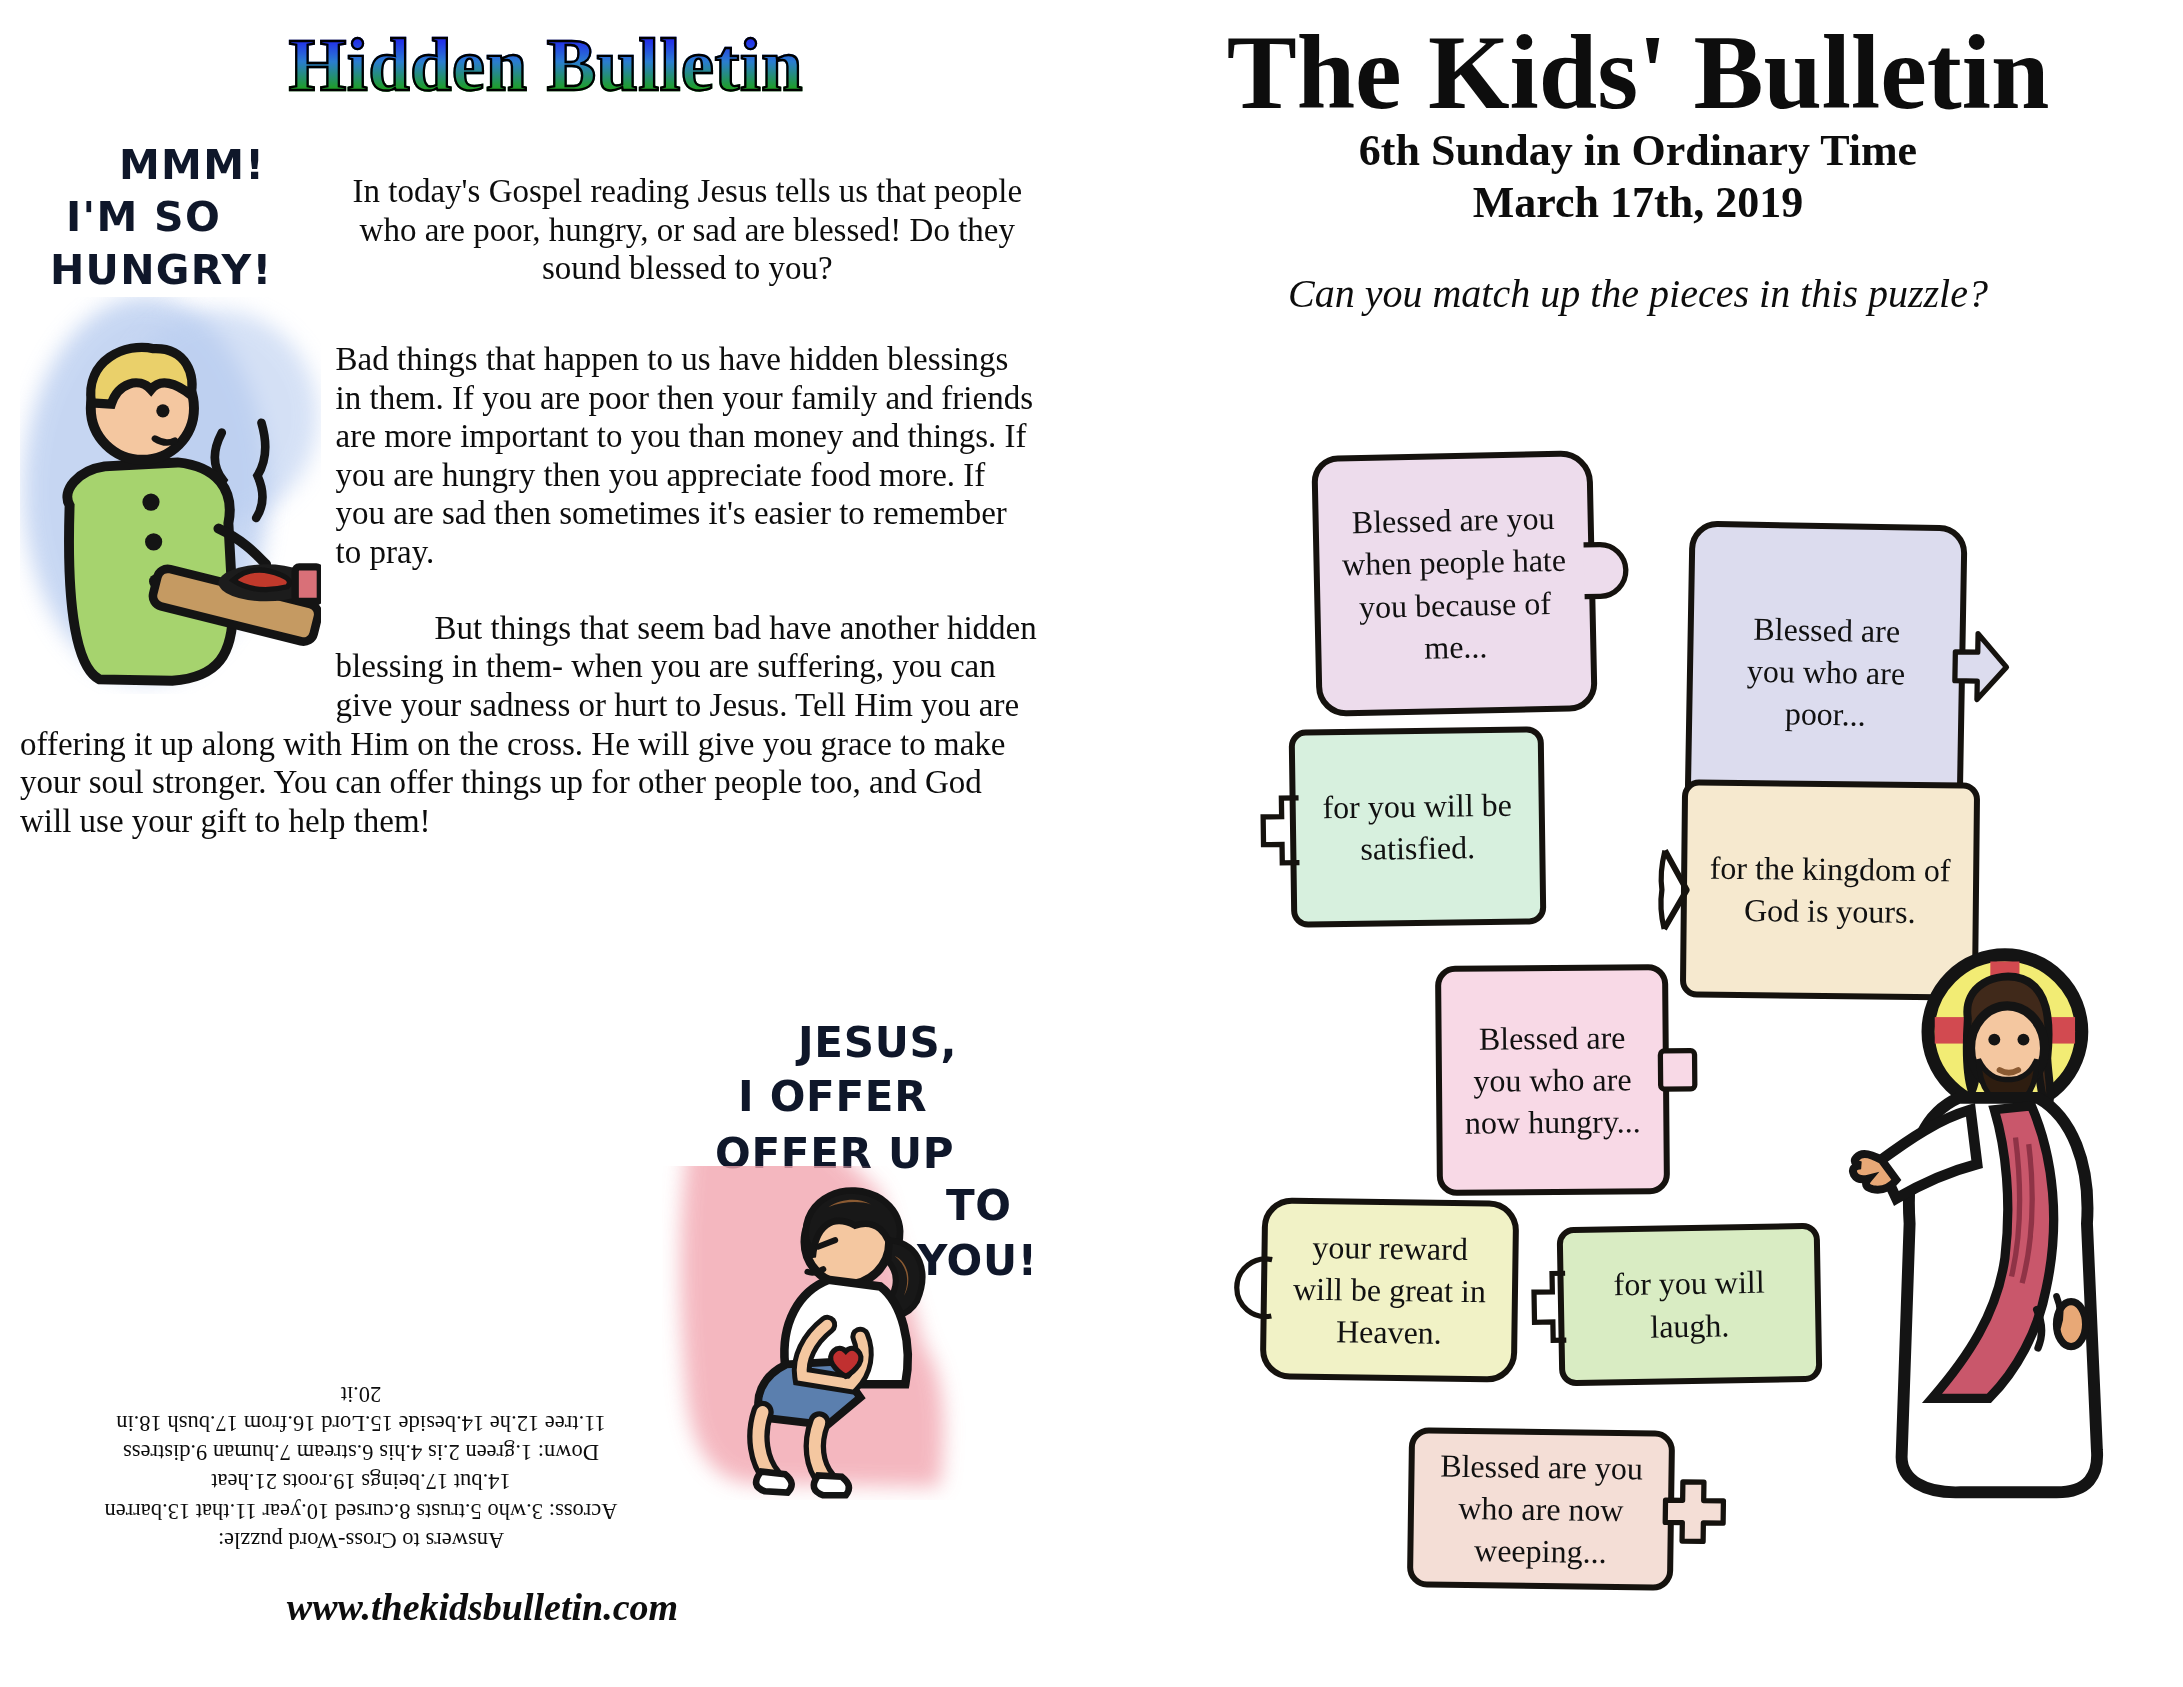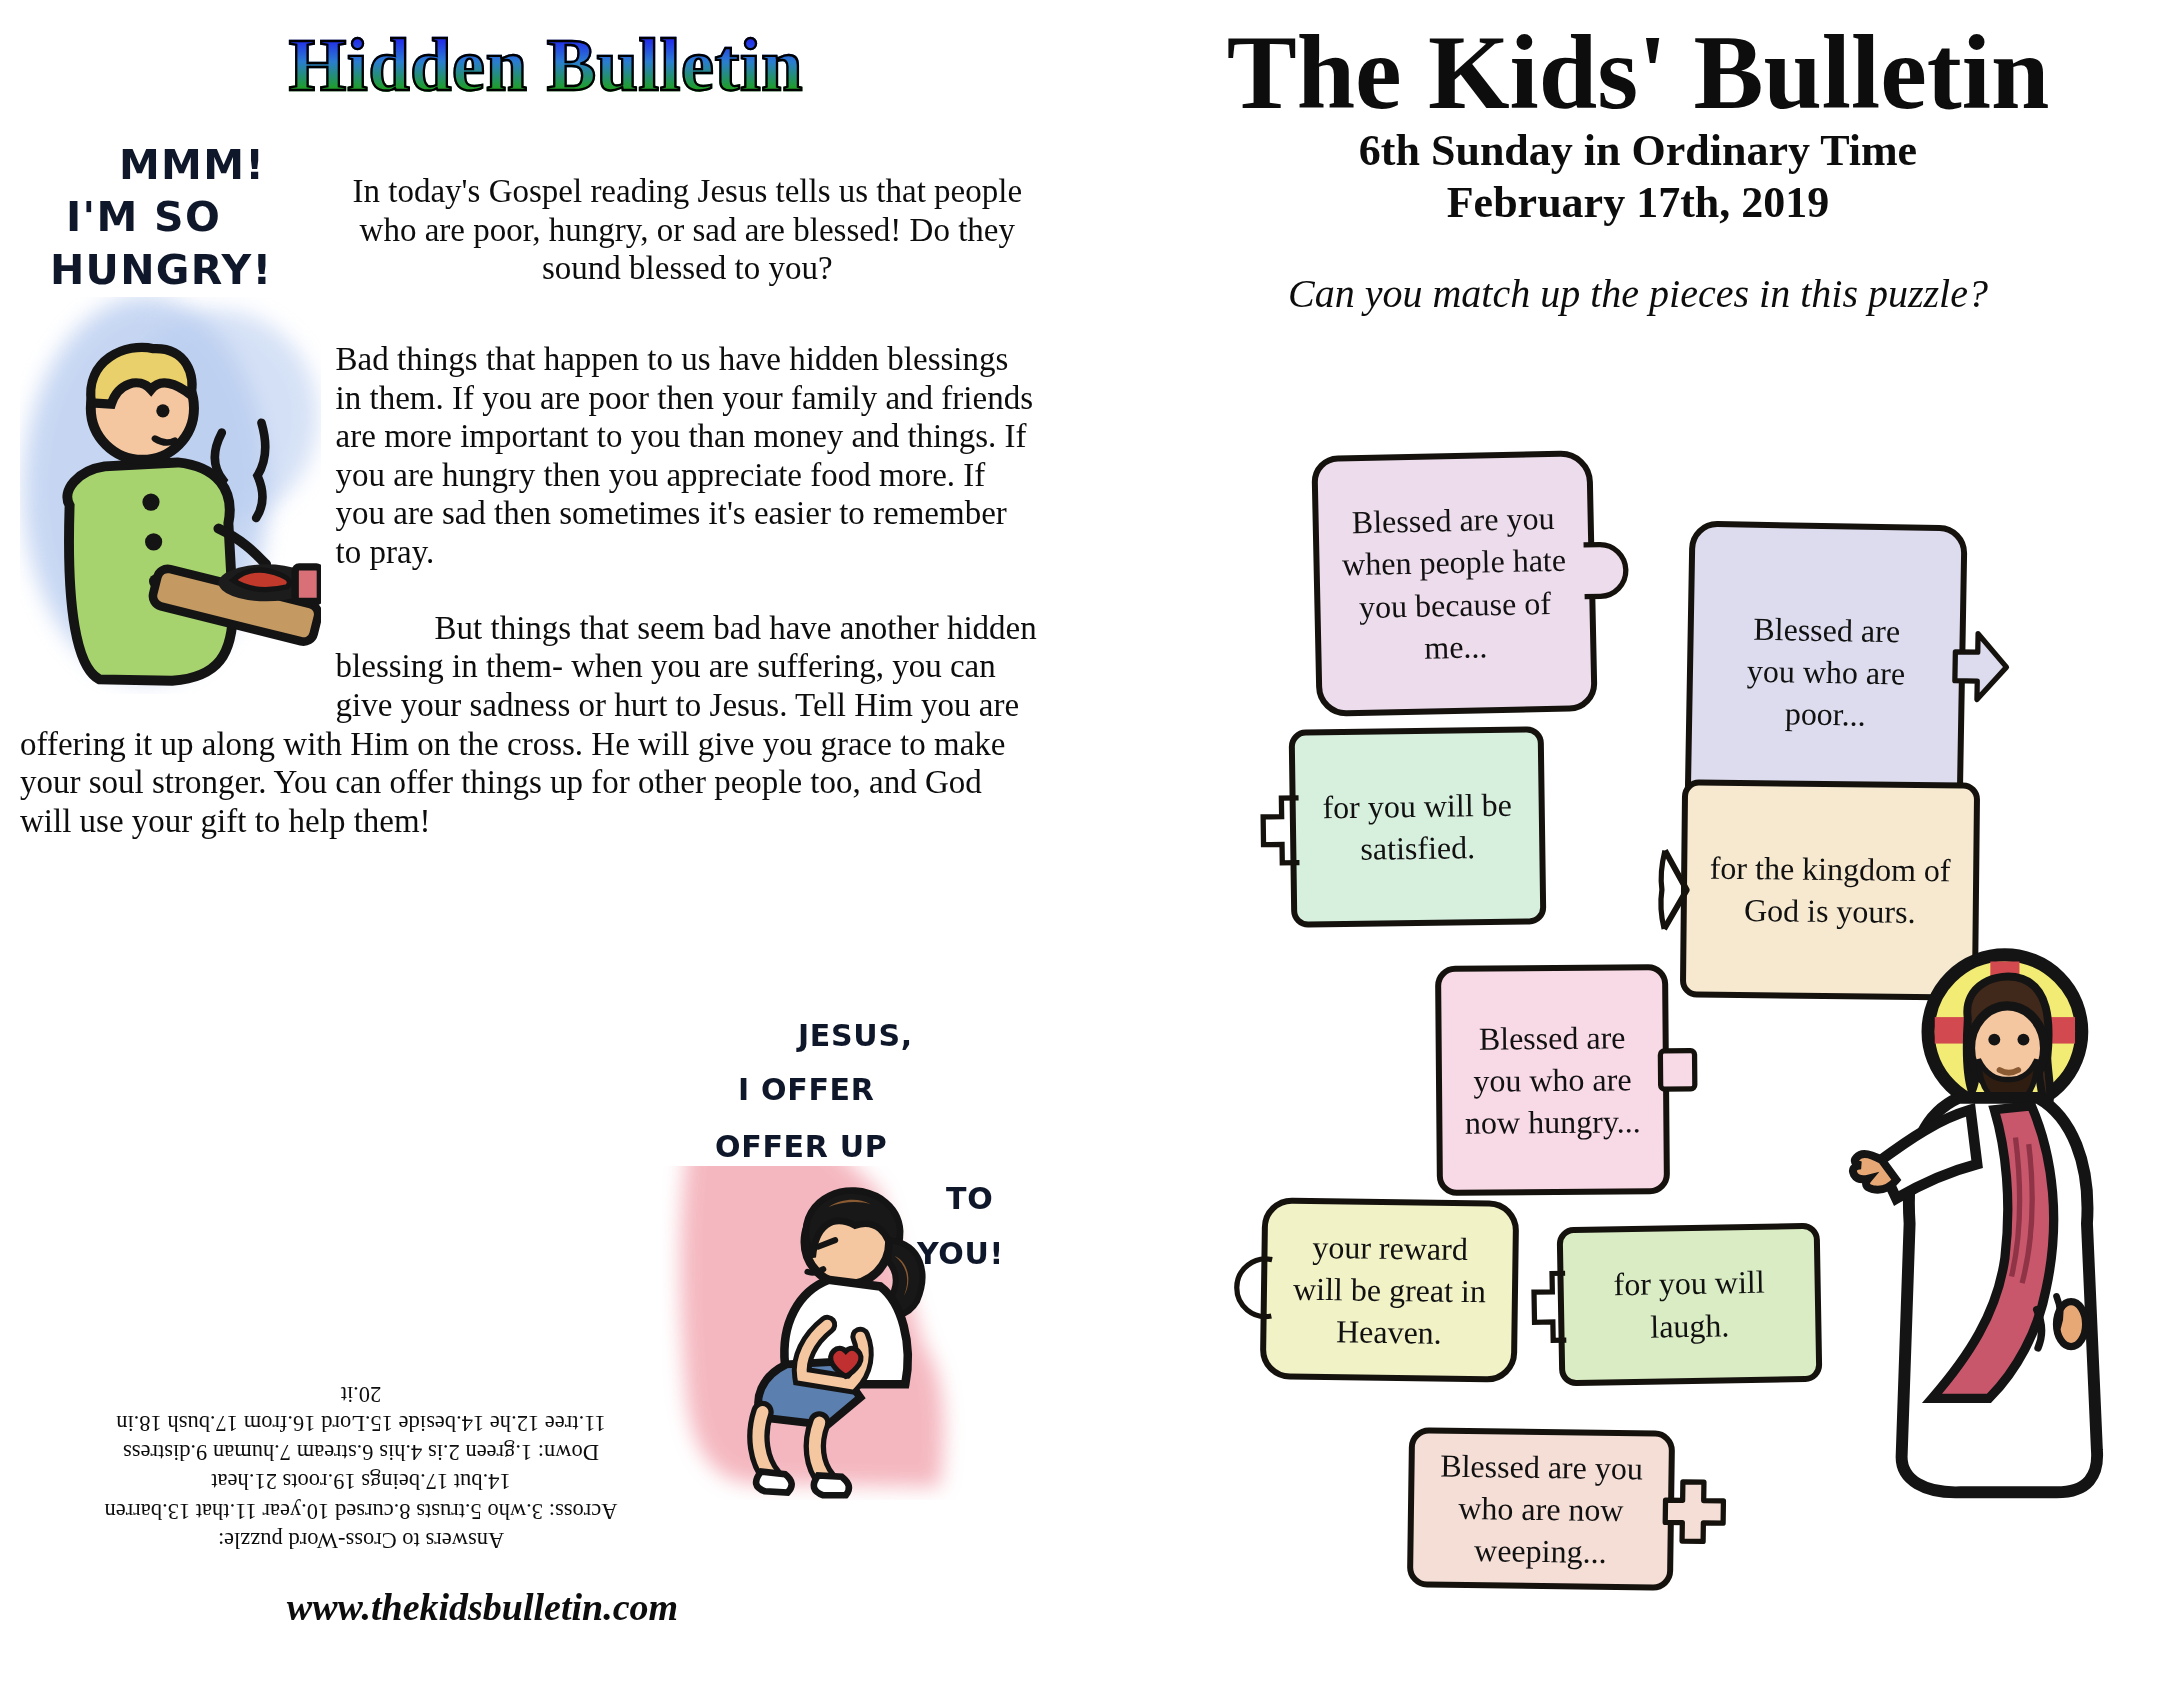--- a/index.html
+++ b/index.html
@@ -28,21 +28,21 @@
 
   .boy-fig { float:left; width:301px; height:562px; margin:0 14.6px 6.6px 0; position:relative; }
   .hand-text { font-family:"DejaVu Sans",sans-serif; font-weight:bold; color:#0f172a; }
   .boy-speech { position:absolute; top:6.6px; left:0; width:301px; line-height:1.28; font-size:41px; letter-spacing:1.3px; }
   .boy-speech div:nth-child(1){ margin-left:99px; }
   .boy-speech div:nth-child(2){ margin-left:46px; }
   .boy-speech div:nth-child(3){ margin-left:30px; }
   .boy-svg { position:absolute; left:0; top:165px; }
 
   .girl-fig { position:absolute; left:662px; top:1011px; width:384px; height:490px; }
-  .girl-speech div { position:absolute; font-size:30px; letter-spacing:0.7px; }
+  .girl-speech div { position:absolute; font-size:42px; letter-spacing:0.7px; }
   .gs1{ left:136px; top:6.6px; } .gs2{ left:76px; top:61px; } .gs3{ left:53px; top:118px; }
   .gs4{ left:284px; top:170px; } .gs5{ left:255px; top:225px; }
   .girl-svg { position:absolute; left:0; top:155px; }
 
   .answers {
     position:absolute; left:30px; top:1379px; width:662px;
     transform:rotate(180deg); text-align:center;
     font-size:22.5px; line-height:1.3;
   }
   .website { position:absolute; left:165px; top:1585px; width:635px; text-align:center;
@@ -200,21 +200,21 @@
   </div>
 
   <div class="website">www.thekidsbulletin.com</div>
 </div>
 
 <div class="page" id="right-page">
   <div class="wash"></div>
 
   <h1 class="kb-title">The Kids' Bulletin</h1>
   <div class="kb-sub">6th Sunday in Ordinary Time</div>
-  <div class="kb-sub">February 17th, 2019</div>
+  <div class="kb-sub">March 17th, 2019</div>
   <div class="kb-prompt">Can you match up the pieces in this puzzle?</div>
 
   <div class="piece" id="pz1">
     <span class="txt">Blessed are you when people hate you because of me...</span>
     <span class="tab">
       <svg width="53" height="73" viewBox="0 0 80 110">
           <path d="M2,16 H26 A36,36 0 1 1 26,94 H2" fill="#eddcec" stroke="#15120e" stroke-width="8"></path>
         </svg>
     </span>
   </div>

